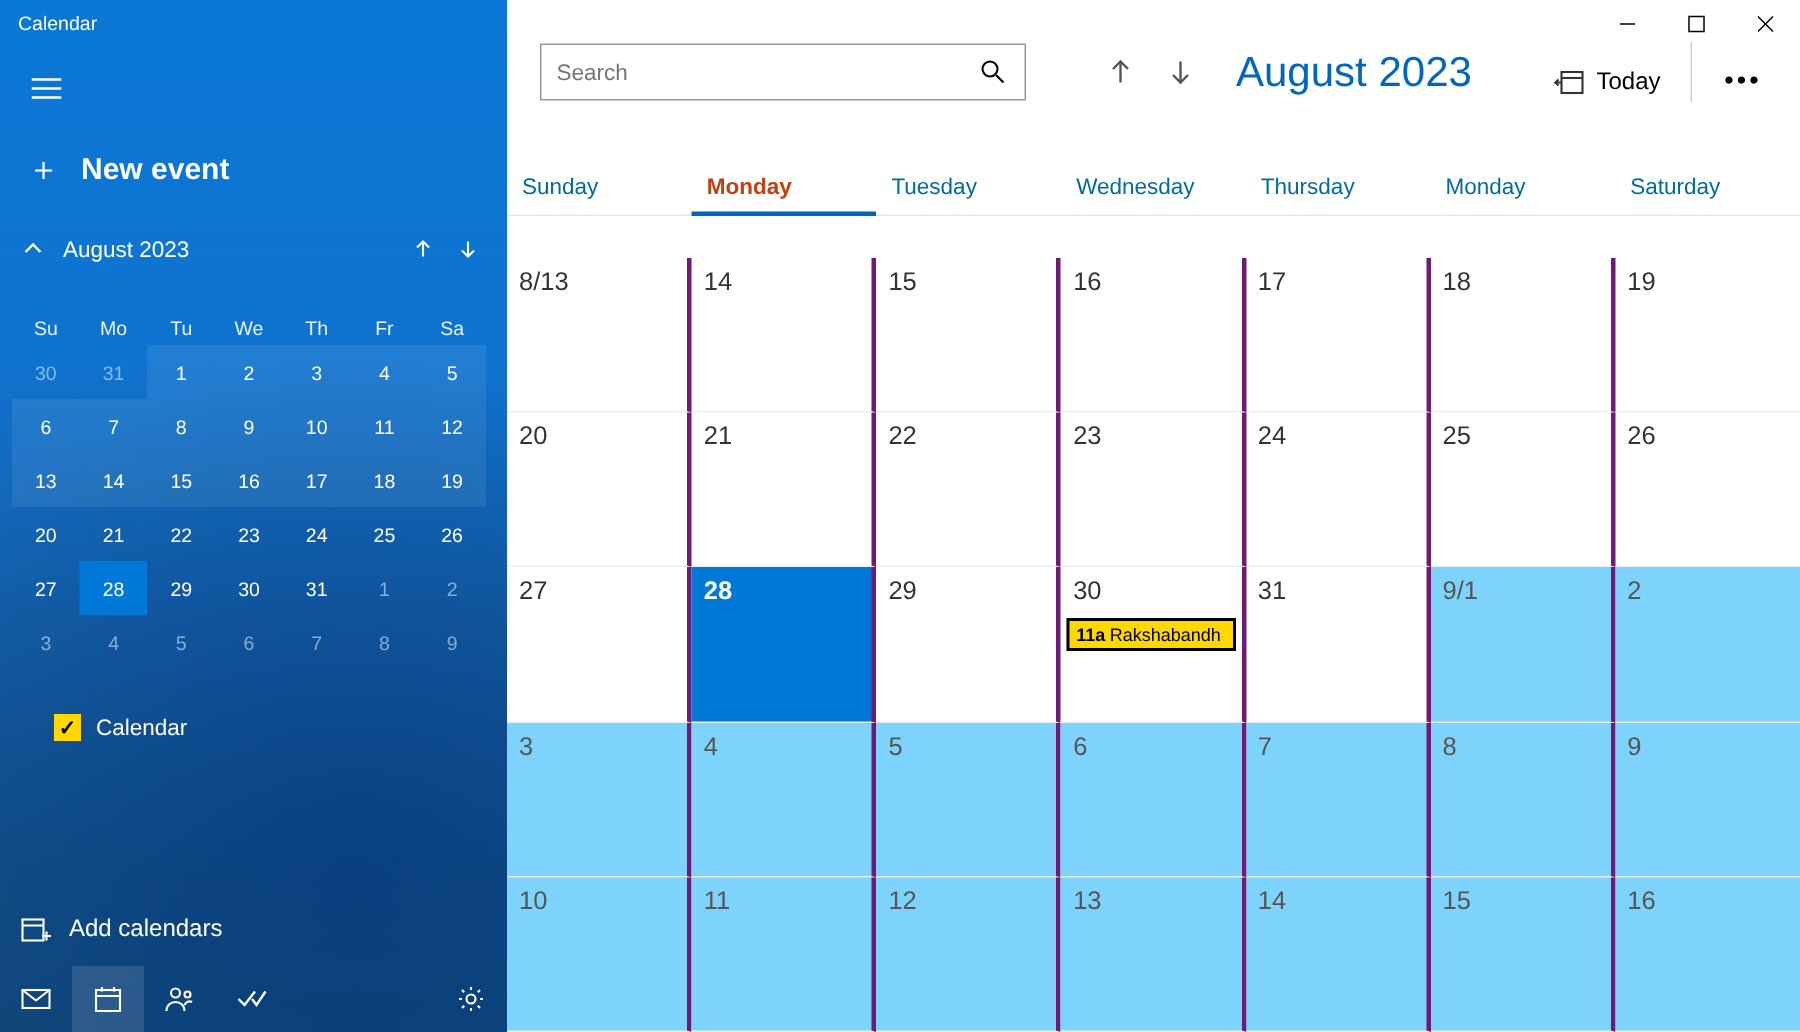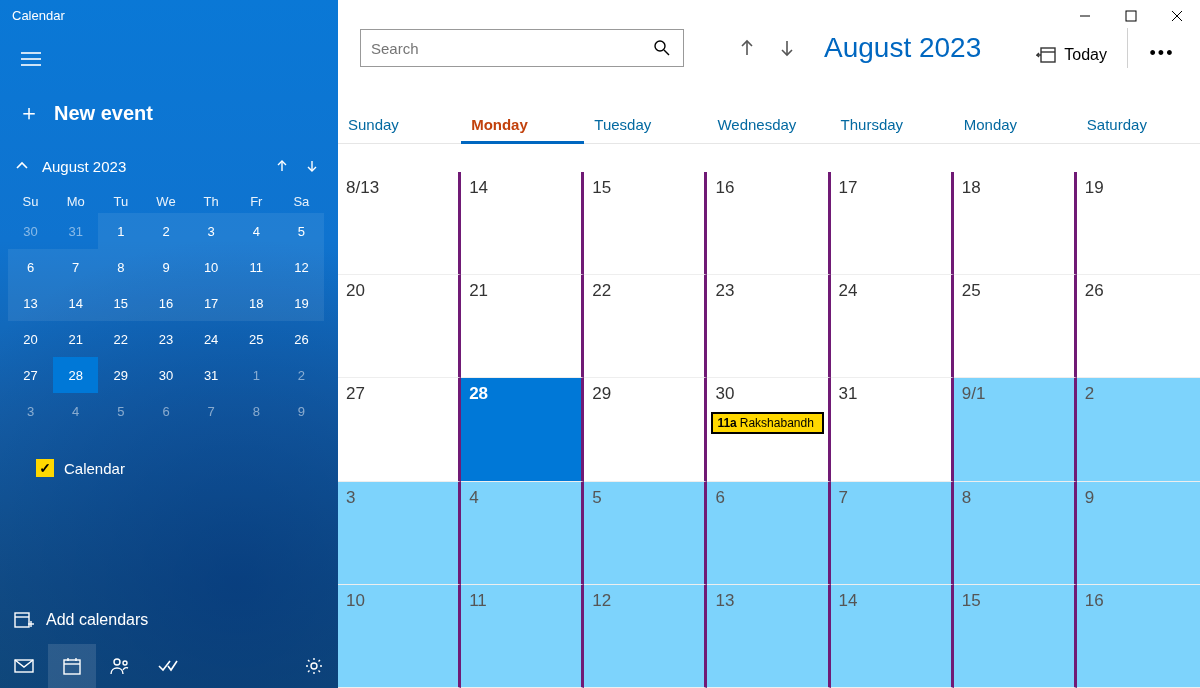--- a/index.html
+++ b/index.html
@@ -18,21 +18,21 @@
   .hamburger-btn svg { stroke:#fff; }
   .new-event { display:flex; align-items:center; gap:14px; padding: 18px 18px 10px 18px; font-size: 20px; font-weight:600; cursor:pointer; }
   .new-event .plus { font-size: 22px; font-weight: 300; }
 
   .mini-head { display:flex; align-items:center; padding: 14px 12px 6px 8px; gap:6px; }
   .mini-head .chev { width:28px; height:28px; display:flex; align-items:center; justify-content:center; cursor:pointer; }
   .mini-head .label { flex:1; font-size: 15px; }
   .mini-head .nav { display:flex; gap:2px; }
   .mini-head .nav .arrow { width:28px; height:28px; display:flex; align-items:center; justify-content:center; cursor:pointer; }
 
-  .mini-cal { padding: 4px 14px 6px 8px; }
+  .mini-cal { padding: 4px 14px 6px 8px; margin-top: 17px; }
   .mini-row { display:grid; grid-template-columns: repeat(7, 1fr); }
   .mini-dow { text-align:center; font-size:13px; padding:4px 0; color:#eaf3fb; }
   .mini-cell { height:36px; display:flex; align-items:center; justify-content:center; font-size:13px; cursor:pointer; position:relative; }
   .mini-cell.dim { color: rgba(255,255,255,0.5); }
   .mini-cell.curmonth-bg { background: rgba(255,255,255,0.08); }
   .mini-cell.selected { background:#0078d7; }
   .mini-cell.selected span { background:#0078d7; }
 
   .calchk { display:flex; align-items:center; gap:10px; padding: 24px 18px 10px 36px; font-size:15px; cursor:pointer; }
   .calchk .box { width:18px; height:18px; background:#ffd800; display:flex; align-items:center; justify-content:center; color:#000; font-weight:700; font-size:14px; }

